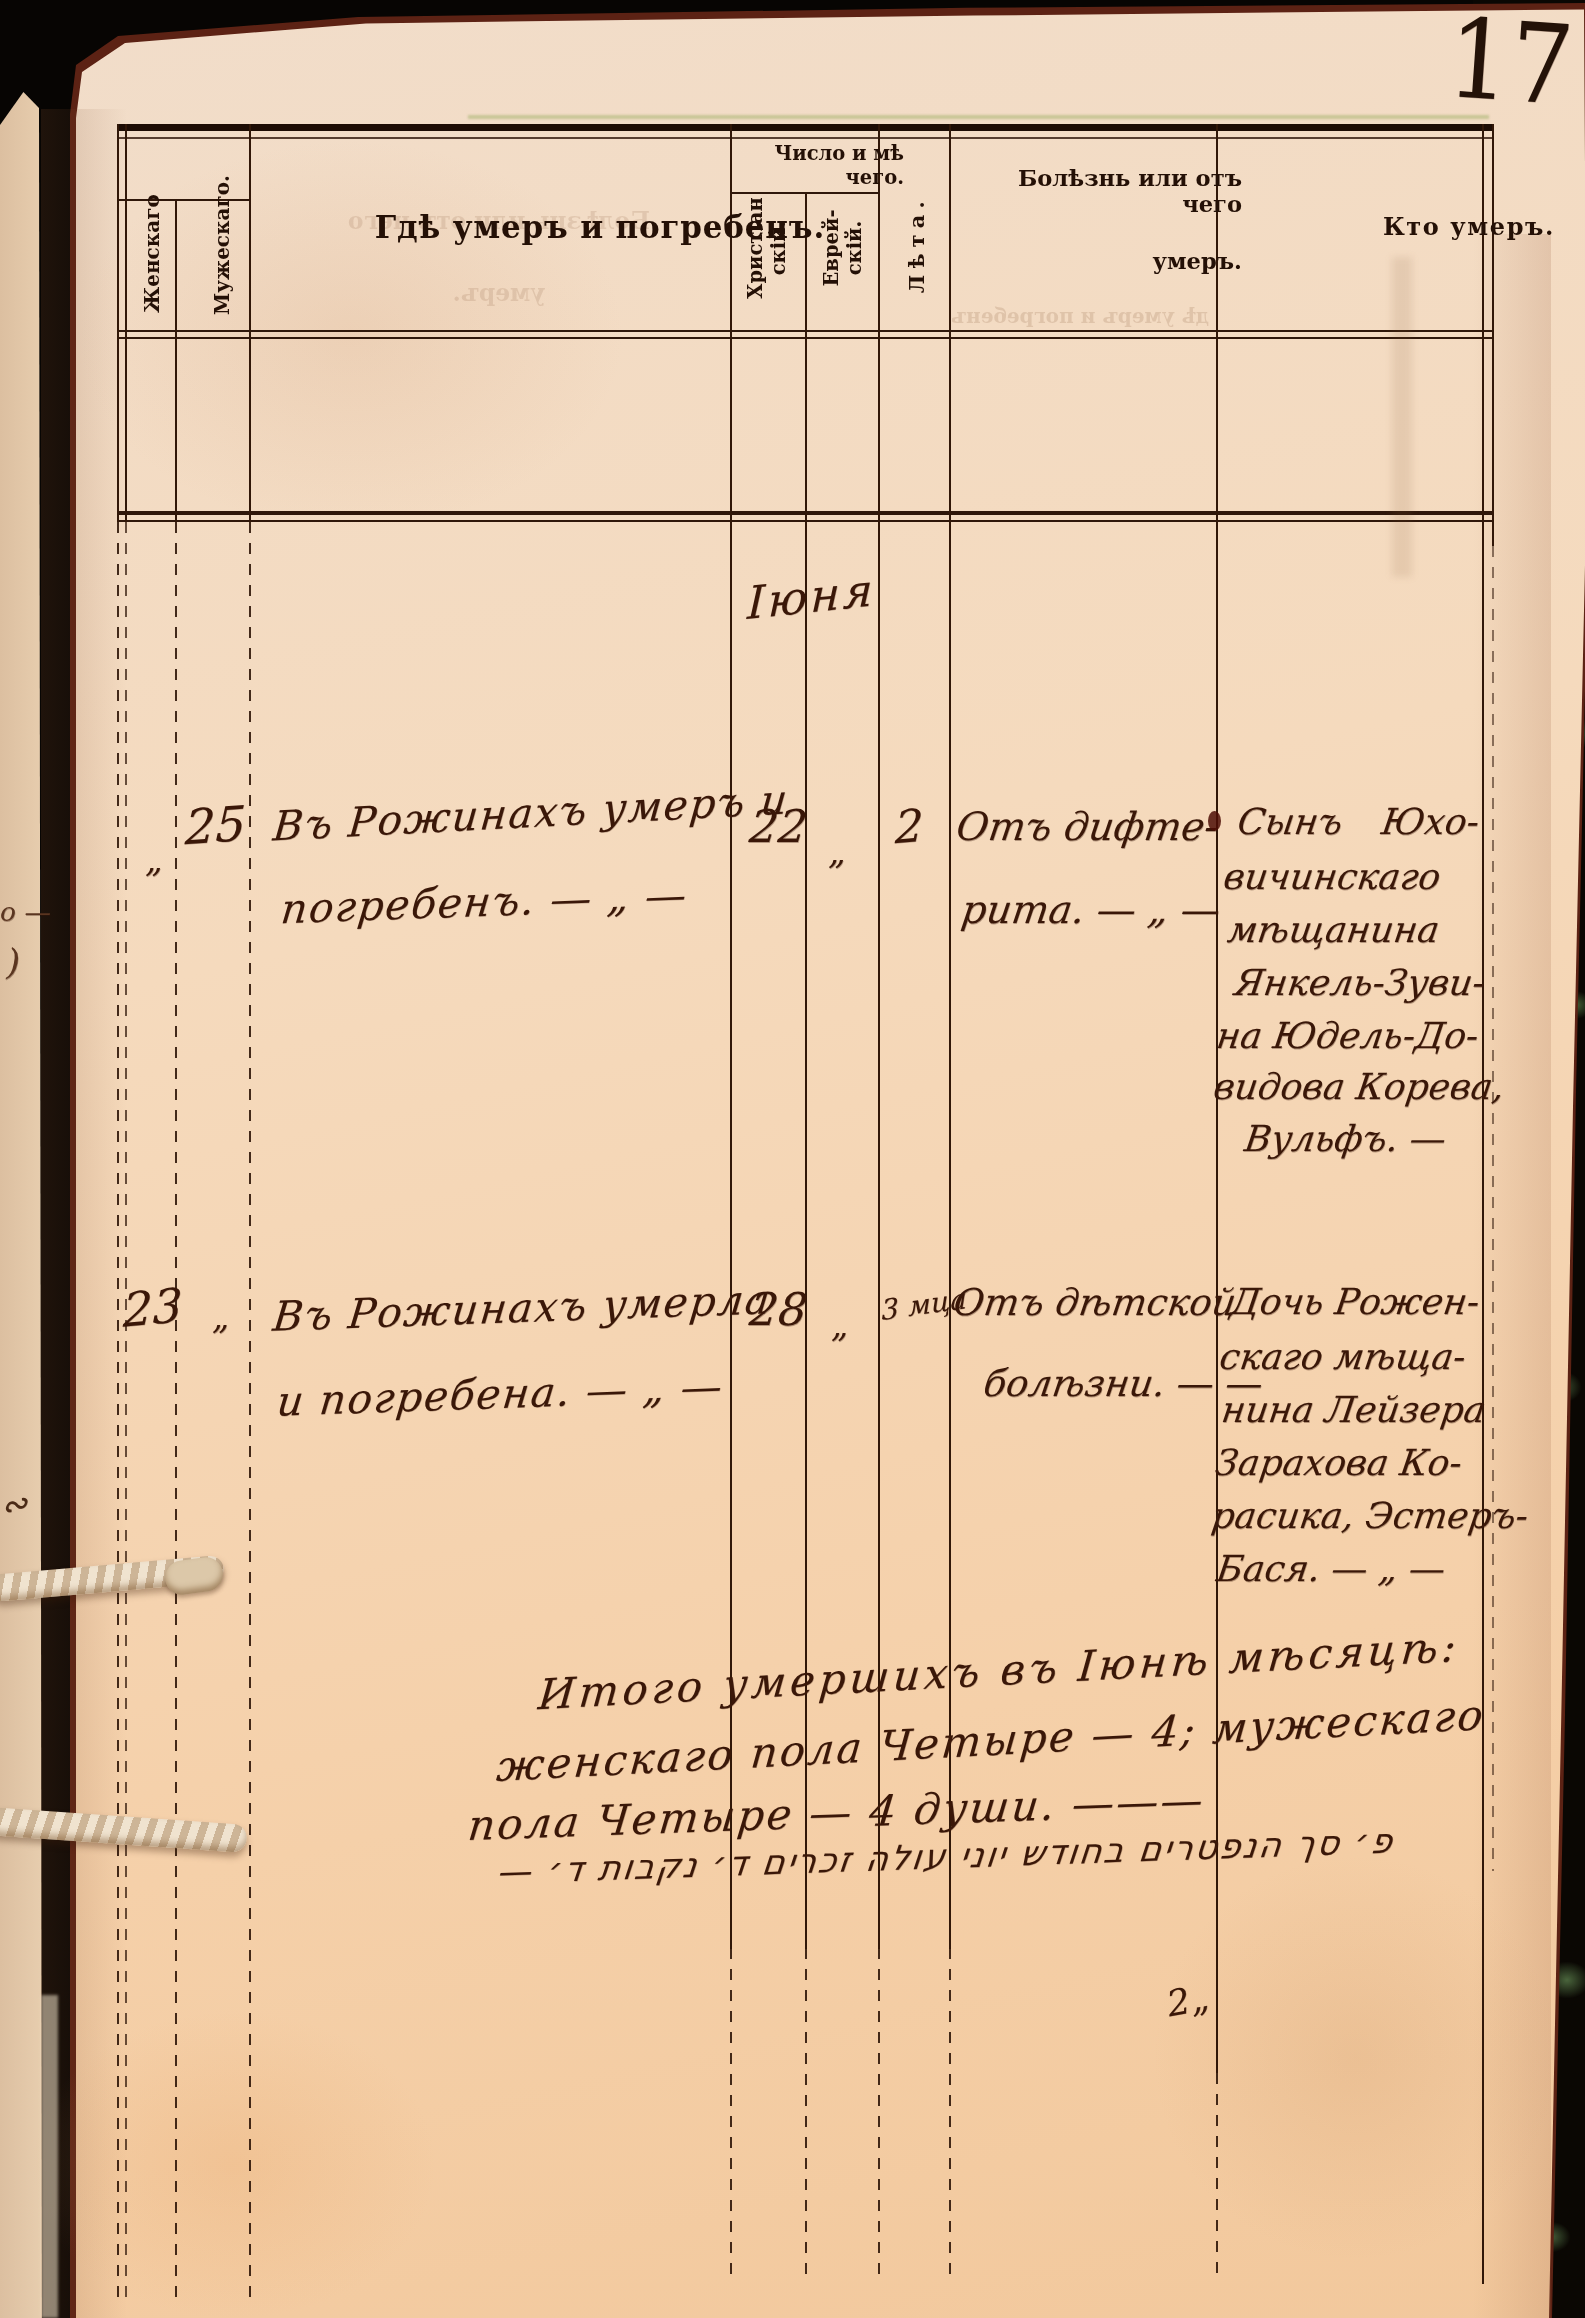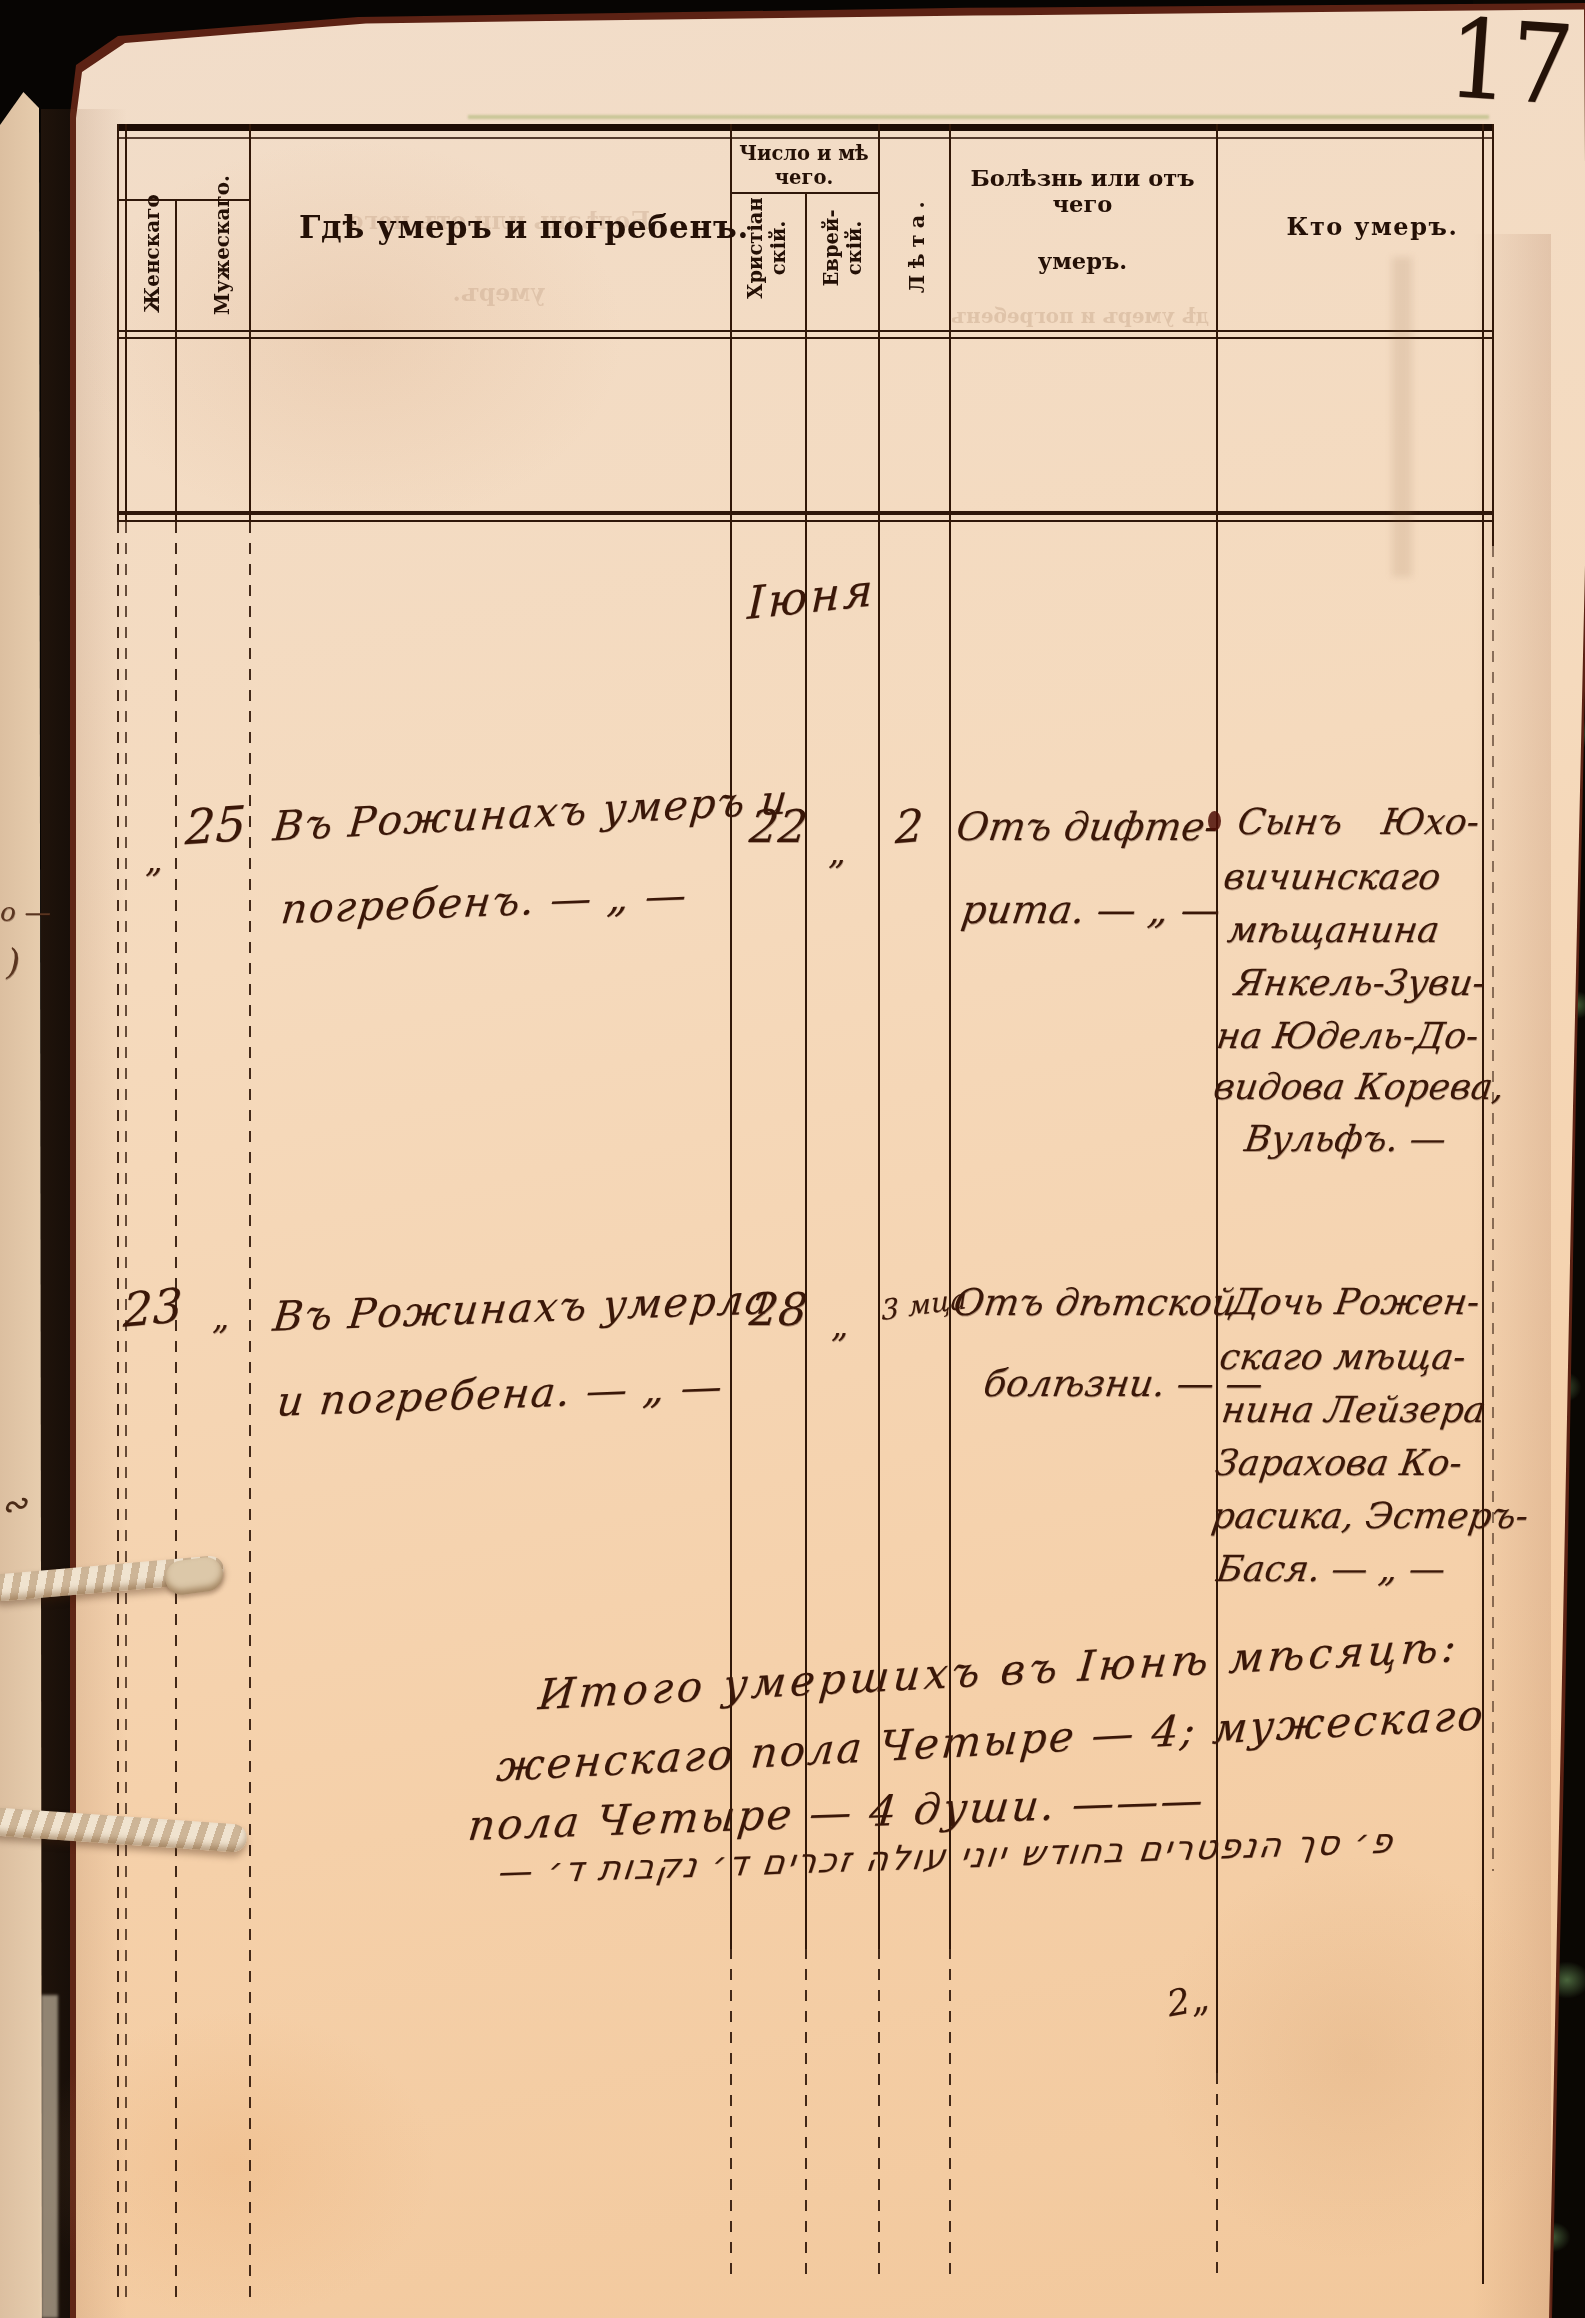--- a/index.html
+++ b/index.html
@@ -31,21 +31,21 @@
   #page{left:31px;top:0;width:1554px;height:2319px;
     background:linear-gradient(168deg,#f1ddca 0%,#f5dabd 38%,#f5d0a9 72%,#f2c89c 100%);
     clip-path:polygon(45px 118px,51px 72px,94px 43px,335px 23.4px,943px 15.6px,1553px 9.4px,
       1556px 475px,1542px 1107px,1530px 1730px,1518px 2319px,45px 2319px);}
   .stain{border-radius:50%;pointer-events:none;}
   .rule-h{background:#2f170a;}
   .rule-v{width:2.3px;background:#311708;}
   .rule-vdash{width:2.3px;background:repeating-linear-gradient(to bottom,
       rgba(47,22,8,.9) 0 11px, rgba(47,22,8,0) 11px 21px);}
   .print{color:#241006;font-weight:bold;white-space:nowrap;}
-  .print-c{text-align:center;white-space:normal;}
+  .print-c{text-align:right;white-space:normal;padding-left:26px;}
   .rot90{transform:rotate(-90deg);transform-origin:0 0;text-align:center;}
   .hw{font-style:italic;color:#3a1708;white-space:nowrap;
       text-shadow:0.5px 0.5px 0 rgba(58,23,8,.35);}
   .ghost{color:#7a4a2a;transform:scaleX(-1);filter:blur(0.5px);font-weight:bold;text-align:center;}
   .cord{border-radius:14px;
     background:repeating-linear-gradient(105deg,#f0e3cf 0 8.6px,#cdb597 8.6px 16.4px);
     box-shadow:0 4.7px 7px rgba(60,30,10,.35), inset 0 -4.7px 6.2px rgba(120,80,40,.45);}
   .blot{border-radius:50%;background:#4e0e06;opacity:.85;}
 </style>
 </head>

